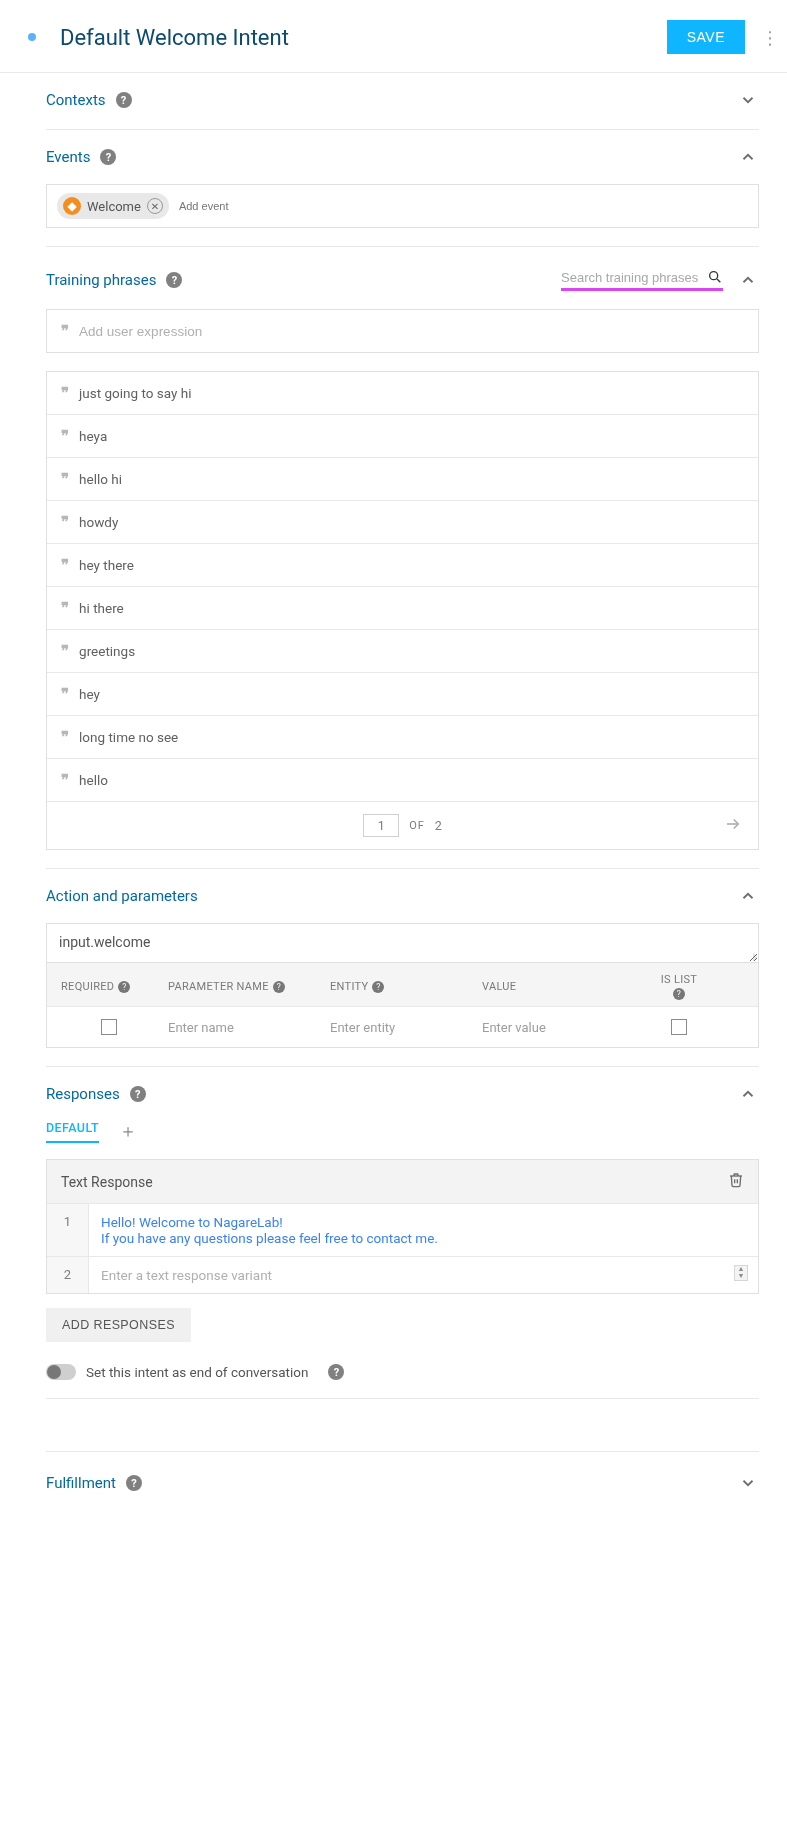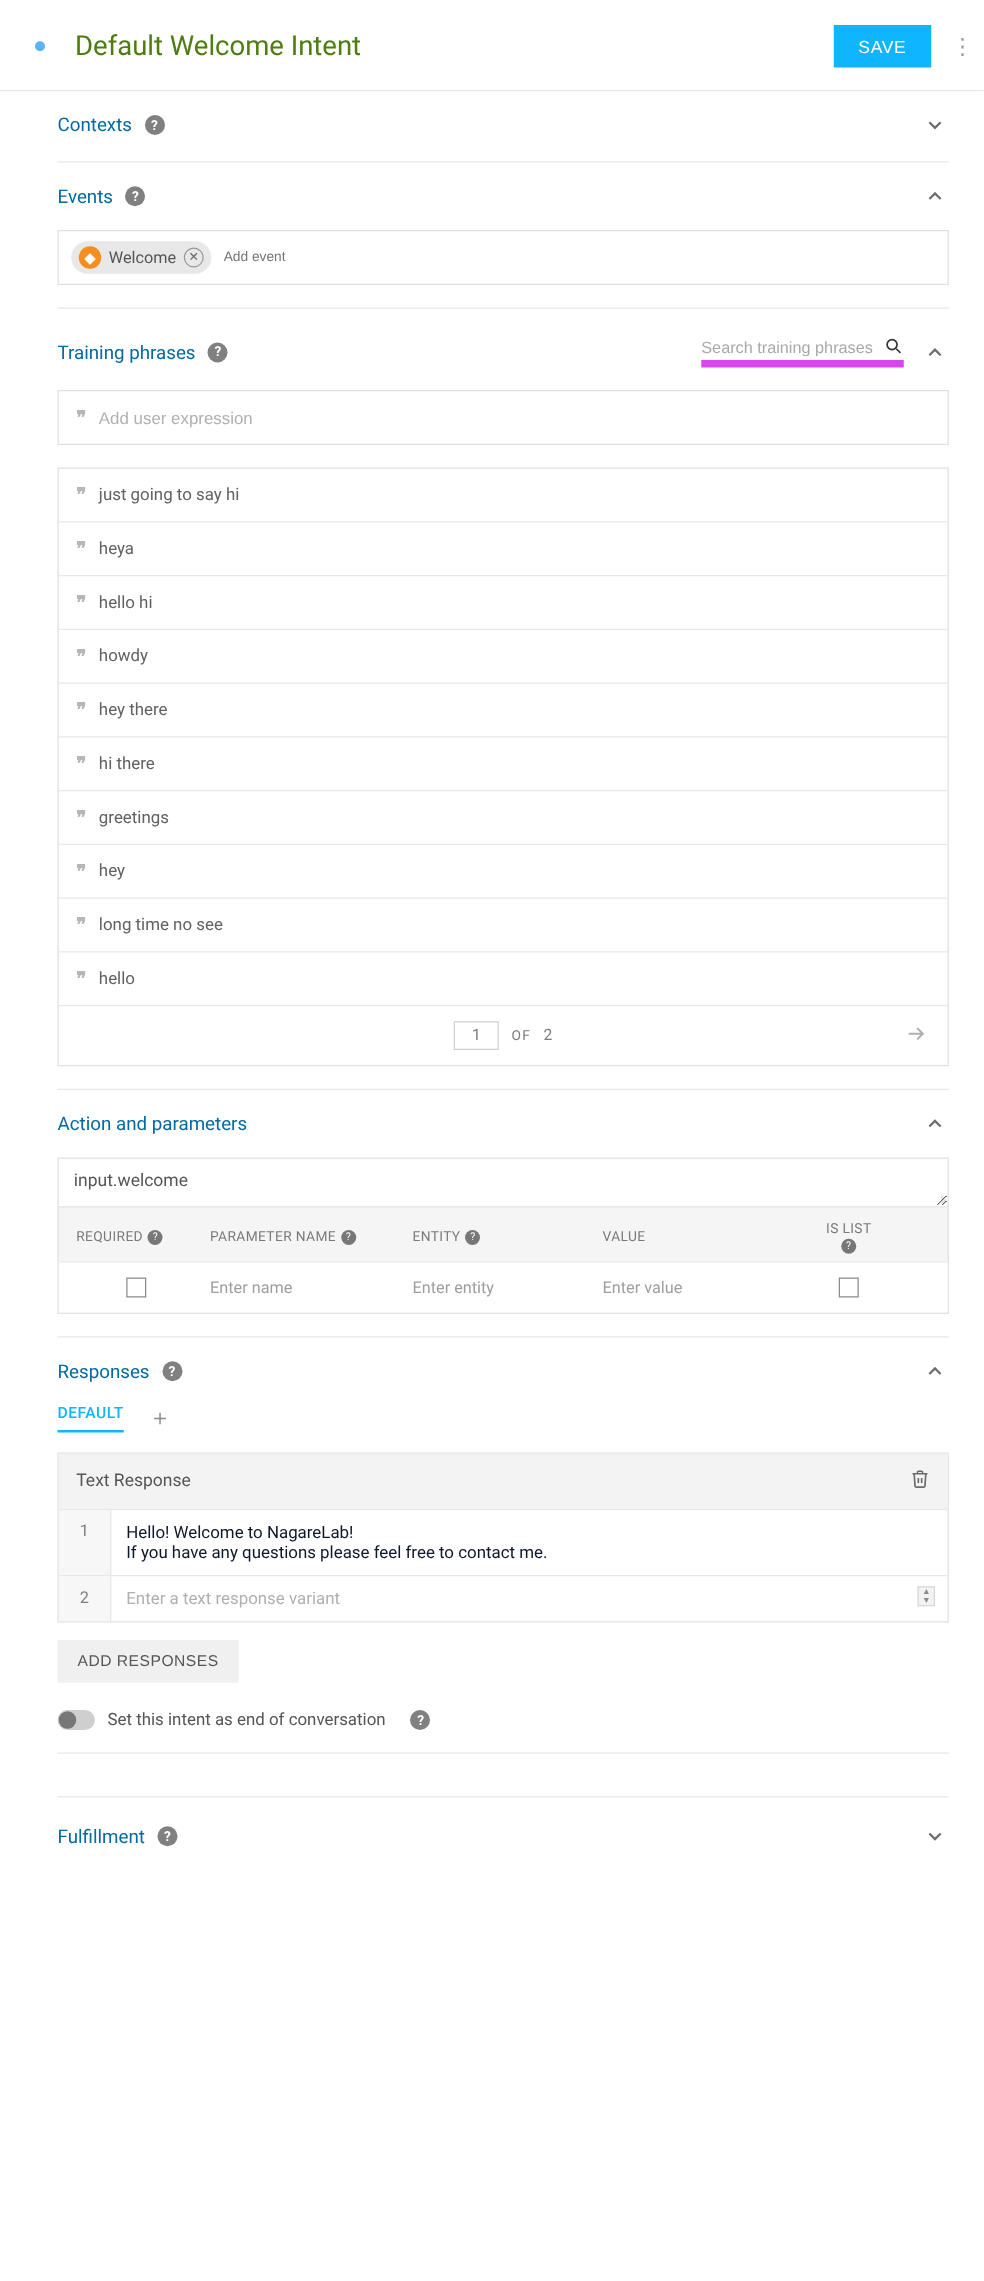--- a/index.html
+++ b/index.html
@@ -18,21 +18,21 @@
     border-bottom: 1px solid #E8E8E8;
   }
   .intent-dot {
     width: 8px; height: 8px; background:#5AB2FA; border-radius:50%;
     margin-right: 24px;
   }
   .intent-title {
     flex: 1;
     font-size: 22px;
     font-weight: 400;
-    color: #4d7c0f;
+    color: #0c4a6e;
   }
   .save-btn {
     background: #0FB6FF;
     color: #fff;
     border: none;
     padding: 9px 20px;
     font-size: 14px;
     font-weight: 500;
     letter-spacing: .5px;
     cursor: pointer;
@@ -102,21 +102,21 @@
   }
   .add-event {
     border:none; outline:none; font-size:11px; color:#15803d;
     flex:1;
   }
   
   .tp-head { display:flex; align-items:center; padding-top:6px;}
   .tp-search {
     margin-left:auto;
     display:flex; align-items:center;
-    border-bottom:6px solid #d946ef;
+    border-bottom:3px solid #d946ef;
     padding-bottom:3px;
   }
   .tp-search input {
     border:none; outline:none; font-size:13px; color:#777;
     width:140px;
   }
   .tp-search input::placeholder { color:#A8A8A8; }
   .mag { width:16px; height:16px; margin-left:6px; stroke:#333; fill:none;}
   .tp-chev { margin-left:14px; }
 
@@ -218,21 +218,21 @@
     border-top:1px solid #E8E8E8;
     font-size:13.5px;
     color:#616161;
   }
   .resp-num {
     width:42px; text-align:center; padding:10px 0;
     background:#F7F7F7; color:#7D7D7D; font-size:13px;
     border-right:1px solid #E8E8E8;
     align-self:stretch;
   }
-  .resp-cell { padding:10px 12px; flex:1; white-space:pre-line; color:#0f172a; position:relative;}
+  .resp-cell { padding:10px 12px; flex:1; white-space:pre-line; color:#3b82f6; position:relative;}
   .resp-cell.placeholder { color:#B0B0B0; }
   .stepper {
     position:absolute; right:10px; top:8px;
     width:14px; display:flex; flex-direction:column;
     font-size:7px; color:#8A8A8A; line-height:7px;
     border:1px solid #D6D6D6; background:#F3F3F3;
   }
   .stepper span{ text-align:center; }
 
   .add-resp-btn {
@@ -245,21 +245,21 @@
   .toggle {
     width:30px; height:16px; background:#CFCFCF; border-radius:10px;
     position:relative;
   }
   .toggle::after{
     content:""; width:14px;height:14px;background:#777;border-radius:50%;
     position:absolute; left:1px; top:1px;
   }
 
   
-  .fulfill { padding: 20px 0 22px; border-top:1px solid #E8E8E8; margin-top:34px;}
+  .fulfill { padding: 20px 0 22px; border-top:1px solid #E8E8E8; margin-top:52px;}
 </style>
 </head>
 <body>
 
 <div class="topbar">
   <div class="intent-dot"></div>
   <div class="intent-title">Default Welcome Intent</div>
   <button class="save-btn">SAVE</button>
   <div class="top-dots">⋮</div>
 </div>

